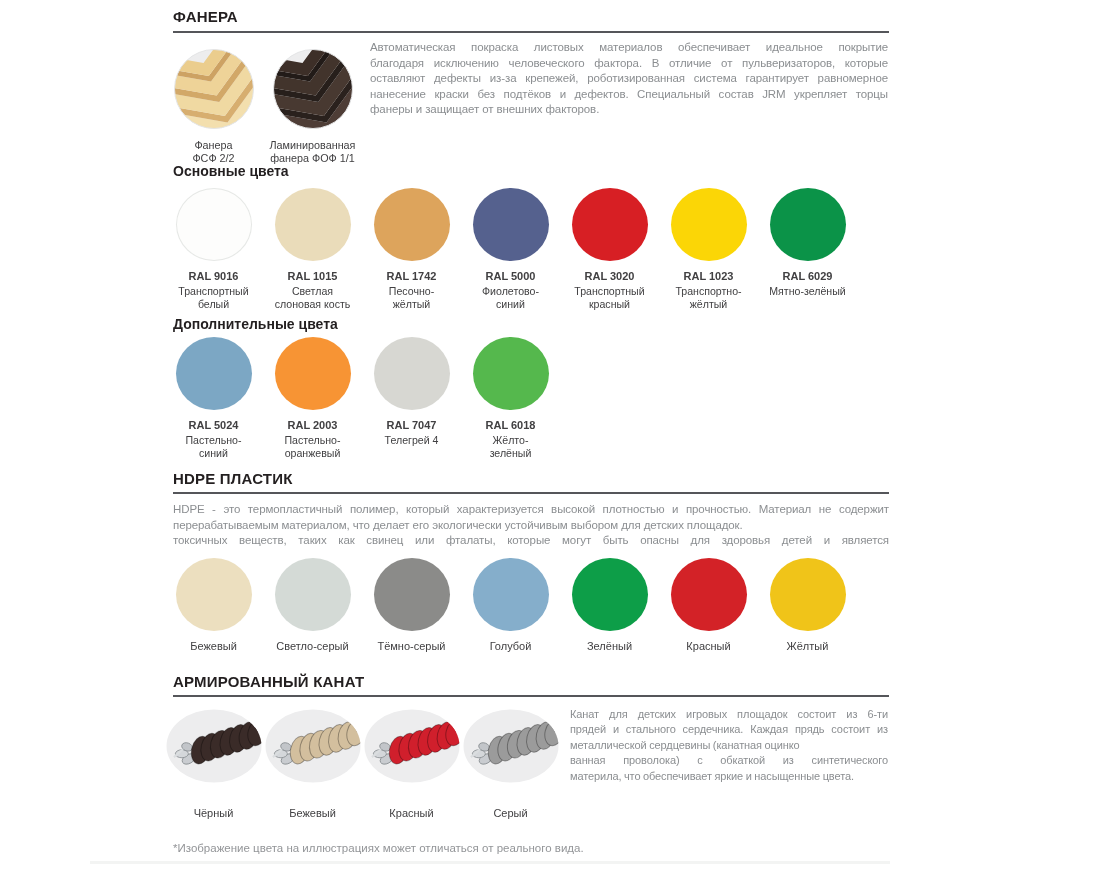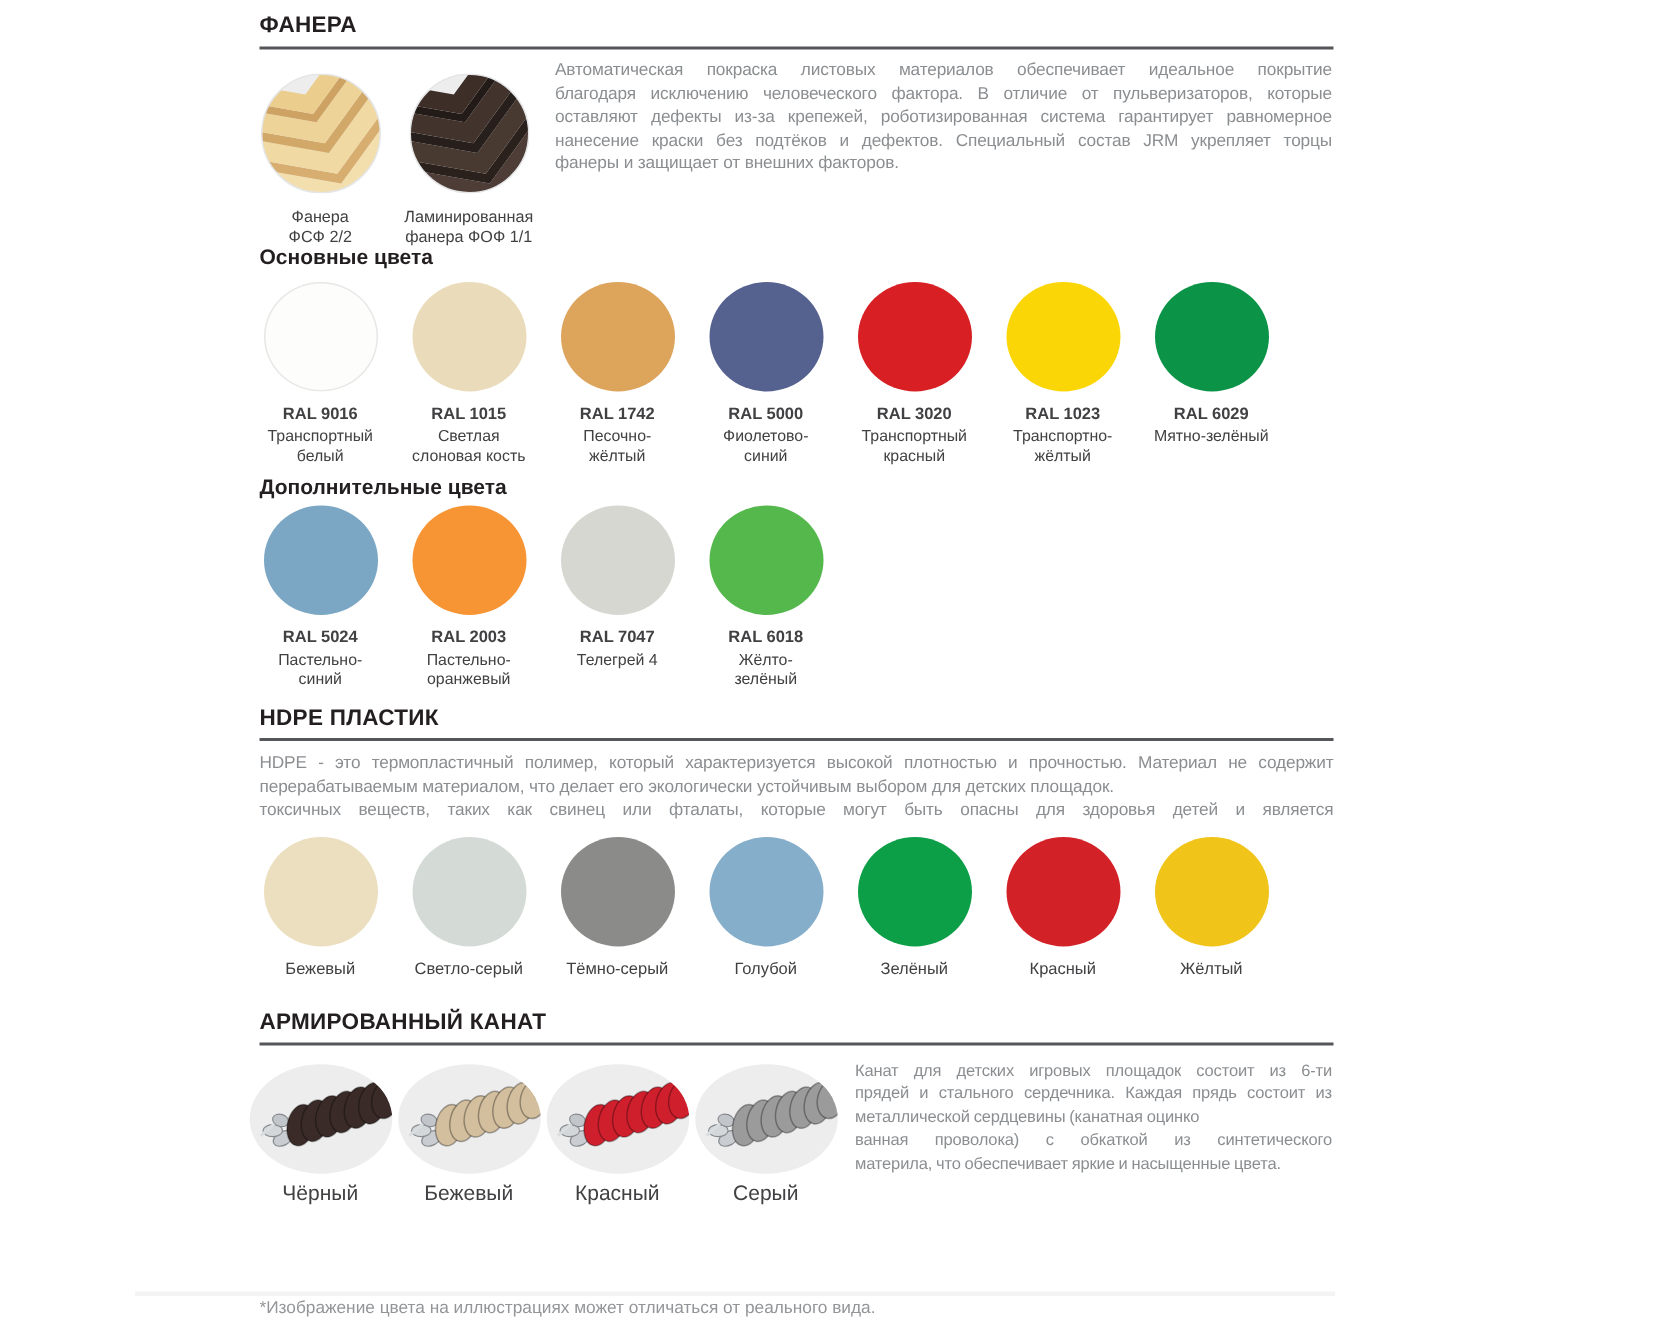--- a/index.html
+++ b/index.html
@@ -32,22 +32,22 @@
     margin-top: 10px; font-size: 10.8px; line-height: 13px;
     color: #414042; white-space: pre-line;
   }
   .swatch-row { position: absolute; left: 164px; display: flex; }
   .col { width: 99px; text-align: center; }
   .dot { width: 76px; height: 73px; border-radius: 50%; margin: 0 auto; }
   .ring { box-shadow: inset 0 0 0 1px #e6e8e6; }
   .code { margin-top: 9px; font-size: 11px; font-weight: bold; color: #414042; line-height: 13px; }
   .cname { margin-top: 2px; font-size: 10.6px; color: #414042; line-height: 12.5px; white-space: pre-line; }
   .hname { margin-top: 9px; font-size: 11px; color: #414042; line-height: 13px; }
-  .rope-label { margin-top: 6px; font-size: 14px; color: #414042; line-height: 13px; }
-  .footnote { position: absolute; left: 173px; top: 842px; font-size: 11.5px; color: #939598; margin-top: 24px; }
+  .rope-label { margin-top: 24px; font-size: 11px; color: #414042; line-height: 13px; }
+  .footnote { position: absolute; left: 173px; top: 842px; font-size: 11.5px; color: #939598; }
   .bottom-strip { position: absolute; left: 90px; top: 861px; width: 800px; height: 3px; background: #f3f4f3; }
 </style>
 </head>
 <body>
 
 <div class="page">
 
   <h2 class="sec-title" style="top:8px">ФАНЕРА</h2>
   <div class="rule" style="top:31px"></div>
 

